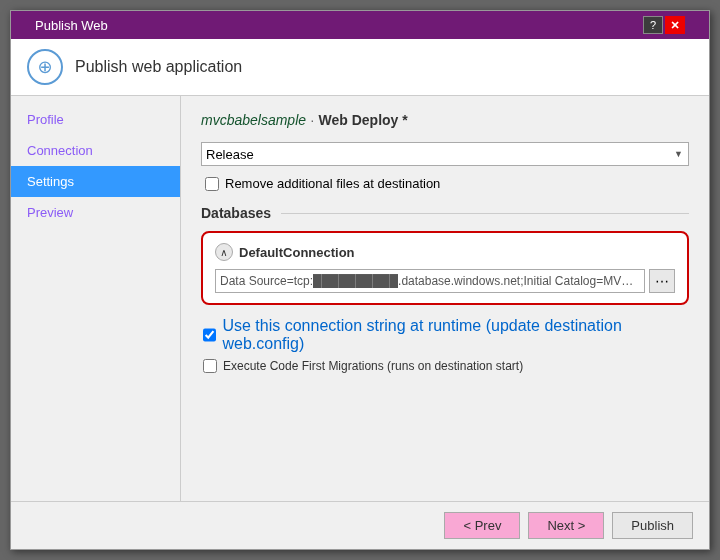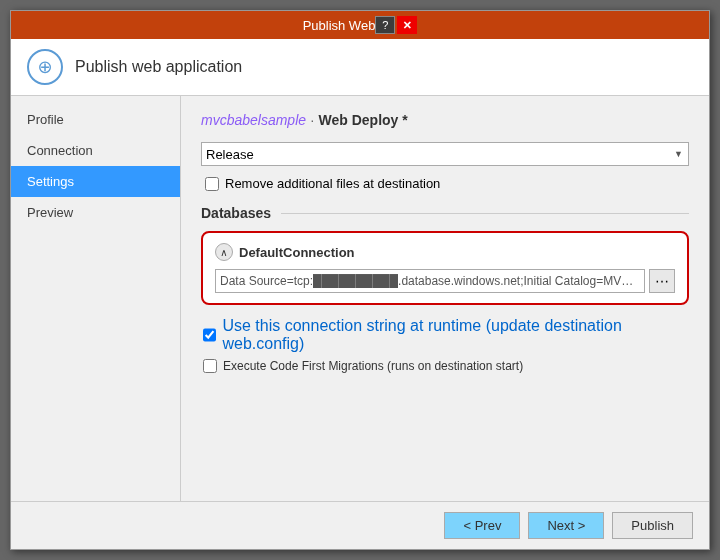--- a/index.html
+++ b/index.html
@@ -16,26 +16,26 @@
     .dialog {
       width: 700px;
       height: 540px;
       background: #f0f0f0;
       border: 1px solid #999;
       display: flex;
       flex-direction: column;
       box-shadow: 2px 2px 8px rgba(0,0,0,0.5);
     }
     .title-bar {
-      background: #c2410c;
+      background: #701a75;
       color: #fff;
       display: flex;
       align-items: center;
-      justify-content: center;
-      padding: 0 0;
+      justify-content: space-between;
+      padding: 0 24px;
       height: 28px;
       flex-shrink: 0;
     }
     .title-bar-text {
       font-size: 13px;
       color: #fff;
     }
     .title-bar-buttons {
       display: flex;
       gap: 2px;
@@ -94,40 +94,40 @@
     .sidebar {
       width: 170px;
       background: #f0f0f0;
       border-right: 1px solid #ccc;
       padding: 8px 0;
       flex-shrink: 0;
     }
     .sidebar-item {
       padding: 8px 16px;
       cursor: pointer;
-      color: #404040;
+      color: #8b5cf6;
       font-size: 13px;
     }
     .sidebar-item.active {
       background: #3399ff;
       color: #fff;
     }
     .content {
       flex: 1;
       padding: 16px 20px;
       overflow-y: auto;
       background: #f0f0f0;
     }
     .profile-line {
       font-size: 14px;
       color: #666;
       margin-bottom: 14px;
     }
     .profile-name {
-      color: #8b5cf6;
+      color: #14532d;
       font-style: italic;
     }
     .profile-label {
       font-weight: bold;
       color: #333;
     }
     .form-row {
       display: flex;
       align-items: center;
       margin-bottom: 10px;
@@ -287,21 +287,21 @@
       padding: 10px 16px;
       display: flex;
       justify-content: flex-end;
       gap: 8px;
       flex-shrink: 0;
     }
     .footer-btn {
       padding: 5px 18px;
       font-size: 13px;
       border: 1px solid #aaa;
-      background: #7dd3fc;
+      background: #f9a8d4;
       cursor: pointer;
       min-width: 70px;
       color: #333;
     }
     .footer-btn.primary {
       background: #e8e8e8;
     }
   </style>
 </head>
 <body>

